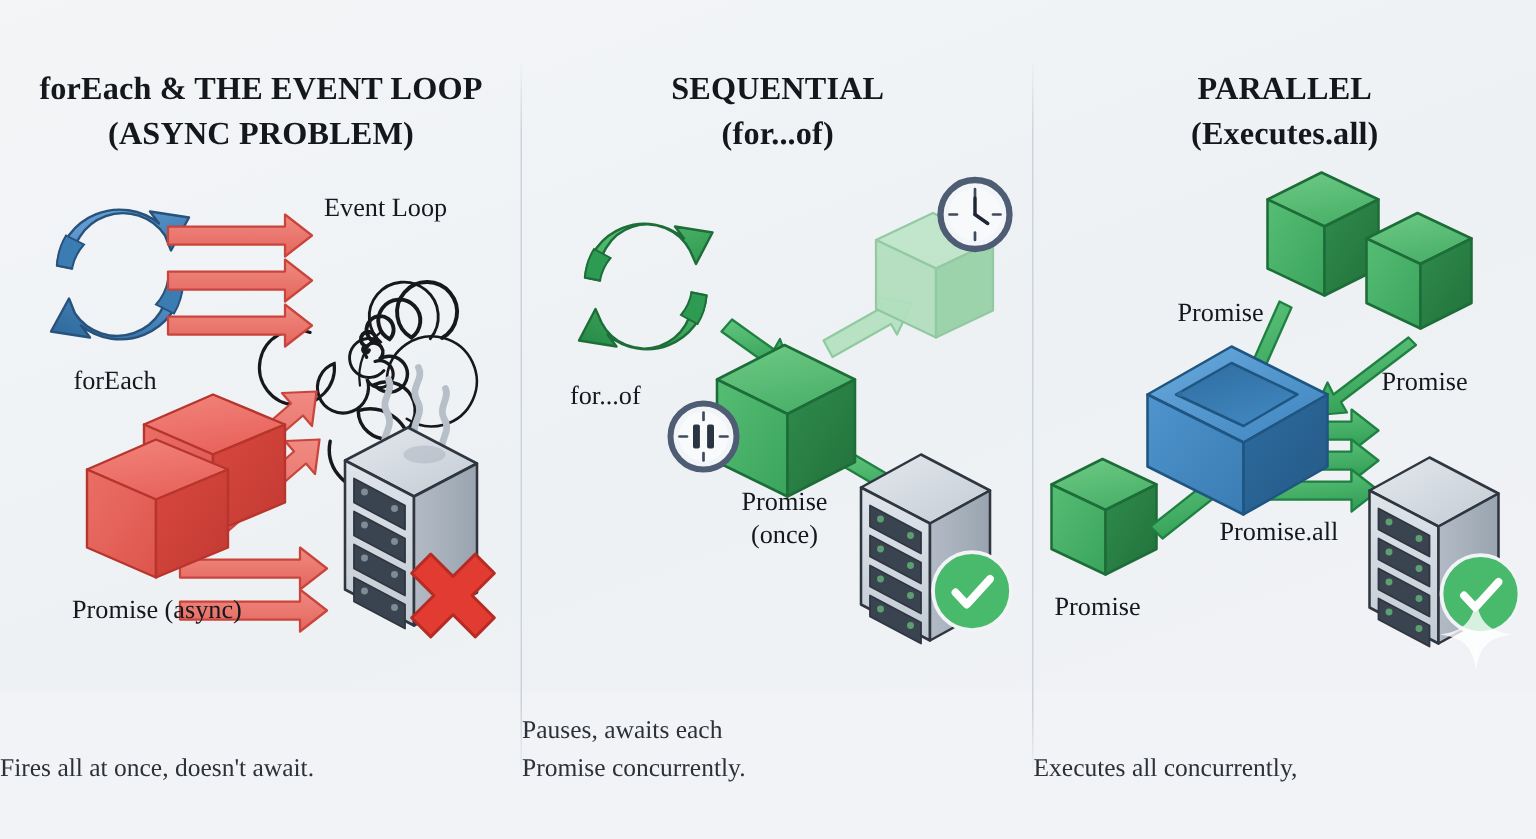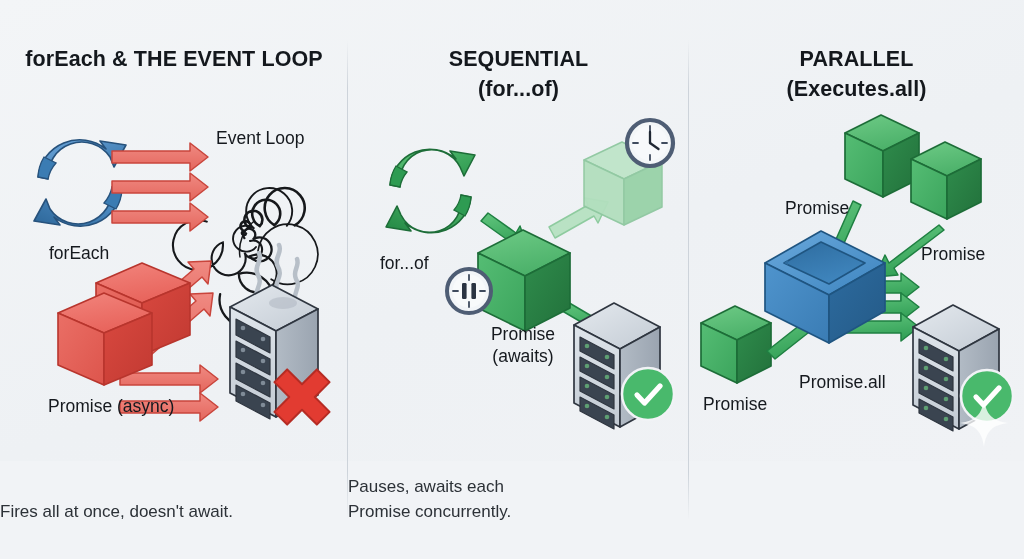--- a/index.html
+++ b/index.html
@@ -5,20 +5,21 @@
   * { margin:0; padding:0; box-sizing:border-box; }
   html,body{
     width:1024px; height:559px; overflow:hidden;
     background:#f1f3f6;
     font-family:"Liberation Sans", sans-serif;
   }
   #infographic{
     position:relative;
     width:1024px; height:461px;
     background:linear-gradient(160deg,#f3f5f7 0%, #eef1f4 55%, #f0f2f5 100%);
+    font-family:Liberation Serif, serif;
   }
   .panel{
     position:absolute; top:0; height:559px;
   }
   #panel-0{ left:0;   width:348px; }
   #panel-1{ left:348px; width:341px; }
   #panel-2{ left:689px; width:335px; }
 
   .divider{
     position:absolute; top:40px; width:1px; height:480px;
@@ -71,20 +72,21 @@
 
 <div id="infographic">
 
   <div class="divider" id="divider-1"></div>
   <div class="divider" id="divider-2"></div>
 
   <div class="panel" id="panel-0">
 
     <div class="panel-title">
       <span>forEach &amp; THE EVENT LOOP</span>
+      <span class="line2">(ASYNC PROBLEM)</span>
     </div>
 
     <div class="stage">
       <svg width="348" height="350" viewBox="0 0 348 350">
         <defs>
           <linearGradient id="blArrA" x1="0" y1="0" x2="1" y2="1">
             <stop offset="0" stop-color="#6fa8dc"></stop>
               <stop offset="1" stop-color="#2f6da3"></stop>
           </linearGradient>
           <linearGradient id="blArrB" x1="1" y1="0" x2="0" y2="1">
@@ -329,21 +331,21 @@
 
         <g transform="translate(300,289)">
           <circle r="26" fill="#49b96c" stroke="#f1f3f6" stroke-width="2.5"></circle>
           <path d="M-11 1 L-3.5 9 L12 -8" fill="none" stroke="#ffffff" stroke-width="5.2" stroke-linecap="round" stroke-linejoin="round"></path>
         </g>
       </svg>
 
       <div class="lbl" style="left:32px; top:147px;">for...of</div>
       <div class="lbl c2" style="left:120px; top:218px; width:110px;">
         <span>Promise</span>
-        <span class="l2">(awaits)</span>
+        <span class="l2">(once)</span>
       </div>
     </div>
 
     <div class="panel-caption">
       <span>Pauses, awaits each</span>
       <span class="line2">Promise concurrently.</span>
     </div>
   </div>
 
   <div class="panel" id="panel-2">
@@ -462,24 +464,25 @@
 
         <g transform="translate(298,291)">
           <circle r="26" fill="#49b96c" stroke="#f1f3f6" stroke-width="2.5"></circle>
           <path d="M-11 1 L-3.5 9 L12 -8" fill="none" stroke="#ffffff" stroke-width="5.2" stroke-linecap="round" stroke-linejoin="round"></path>
         </g>
       </svg>
 
       <div class="lbl" style="left:96px; top:92px;">Promise</div>
       <div class="lbl" style="left:232px; top:138px;">Promise</div>
       <div class="lbl" style="left:14px; top:288px;">Promise</div>
-      <div class="lbl" style="left:110px; top:238px;margin-top:28px;">Promise.all</div>
+      <div class="lbl" style="left:124px; top:238px;">Promise.all</div>
     </div>
 
     <div class="panel-caption">
+      <span>Executes all concurrently,</span>
     </div>
   </div>
 
   <svg class="sparkle" viewBox="0 0 100 100">
     <path d="M50 4 C54 34 66 46 96 50 C66 54 54 66 50 96 C46 66 34 54 4 50 C34 46 46 34 50 4 Z" fill="#ffffff" opacity="0.92"></path>
   </svg>
 
 </div>
 
 </body></html>

